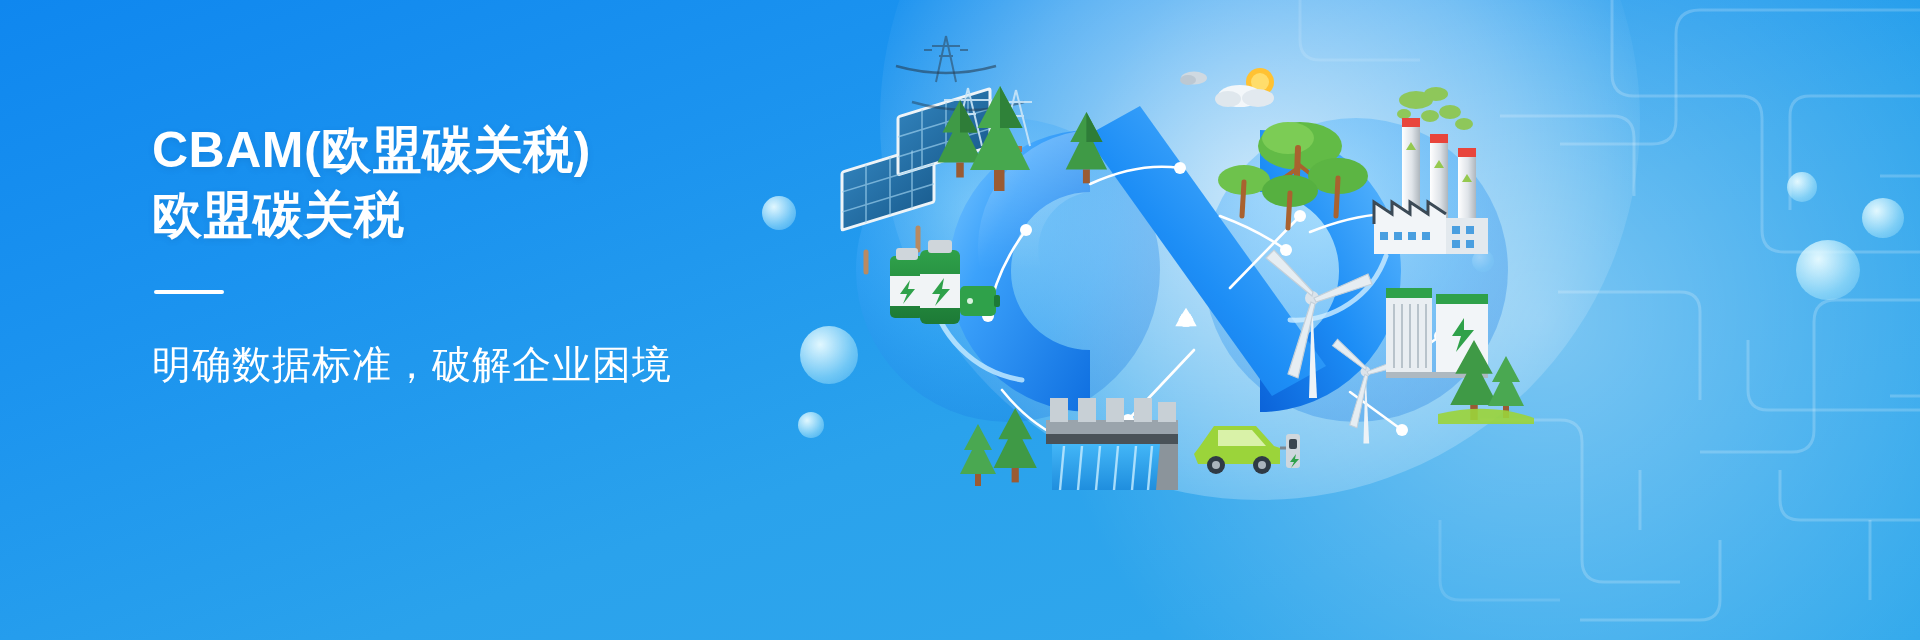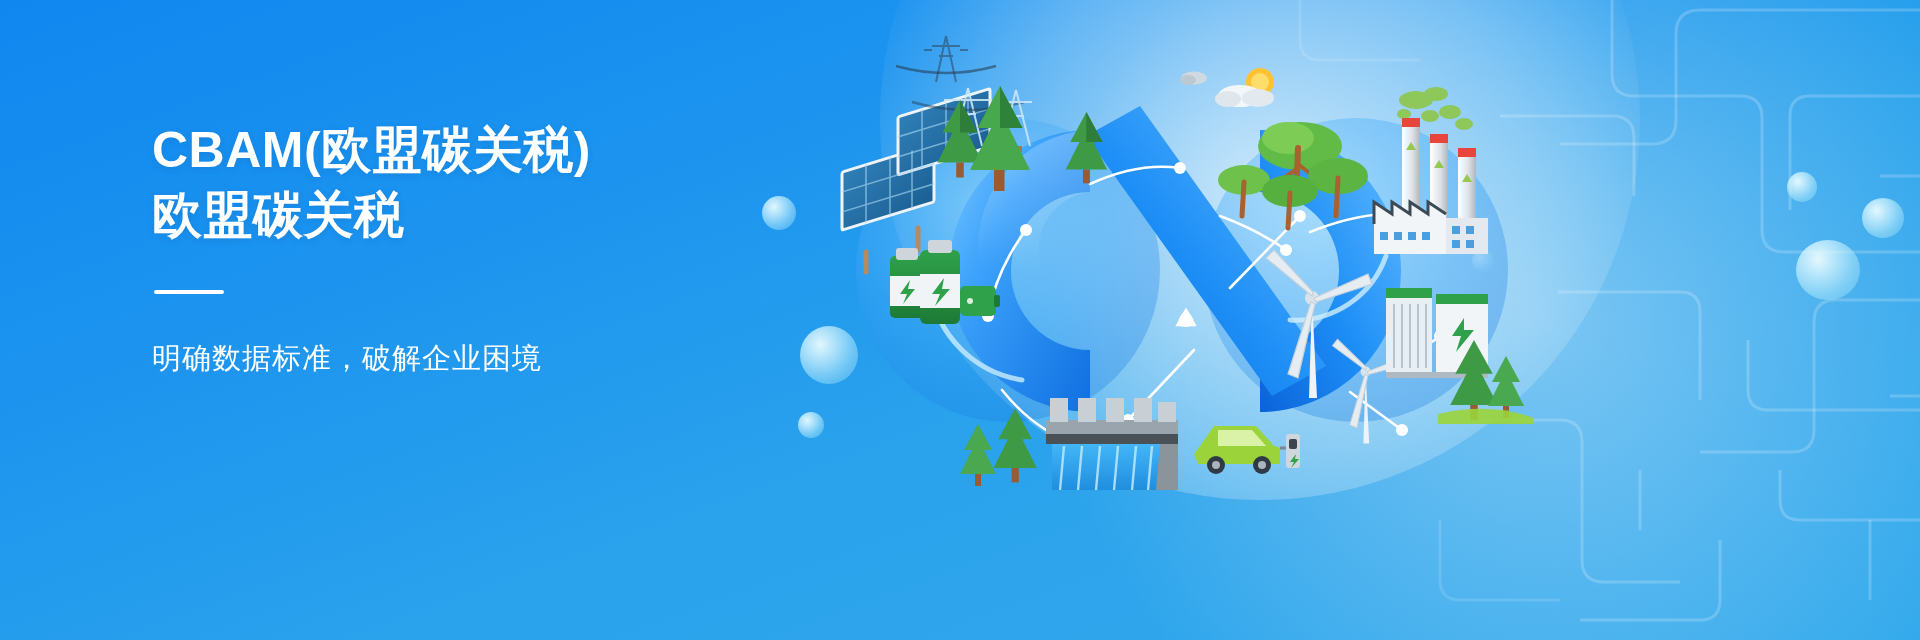--- a/index.html
+++ b/index.html
@@ -50,21 +50,21 @@
     line-height:1.3;
     letter-spacing:.5px;
     text-shadow:0 2px 6px rgba(0,60,120,.13);
   }
   .rule{
     width:70px; height:4px; background:#fff;
     margin:42px 0 0 2px; border-radius:2px;
   }
   .subtitle{
     margin-top:44px;
-    font-size:29px;
+    font-size:39px;
     line-height:1.4;
     letter-spacing:1px;
     color:#ffffff;
   }
   
   .art{ position:absolute; left:790px; top:20px; width:760px; height:470px; }
   .art svg{ display:block; width:100%; height:100%; overflow:visible; }
 </style>
 </head>
 <body>

